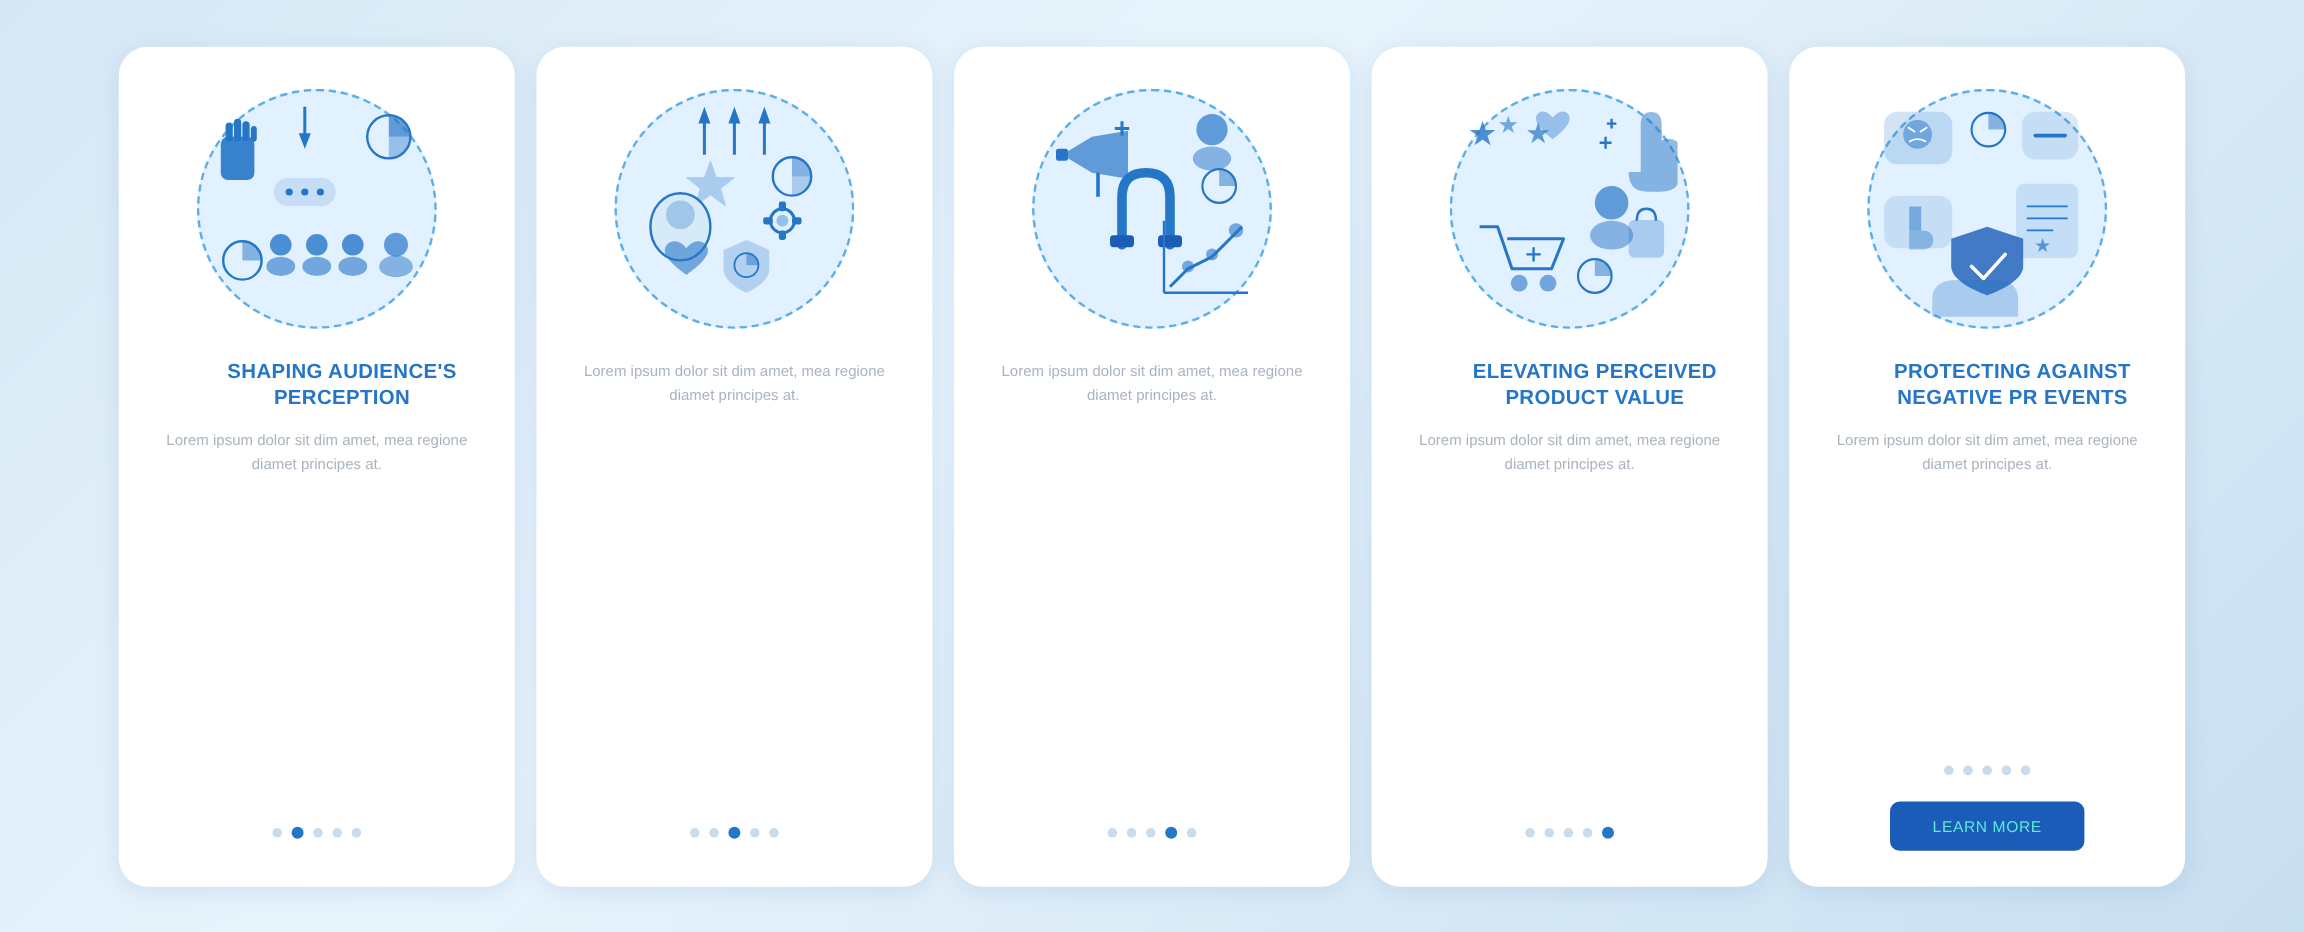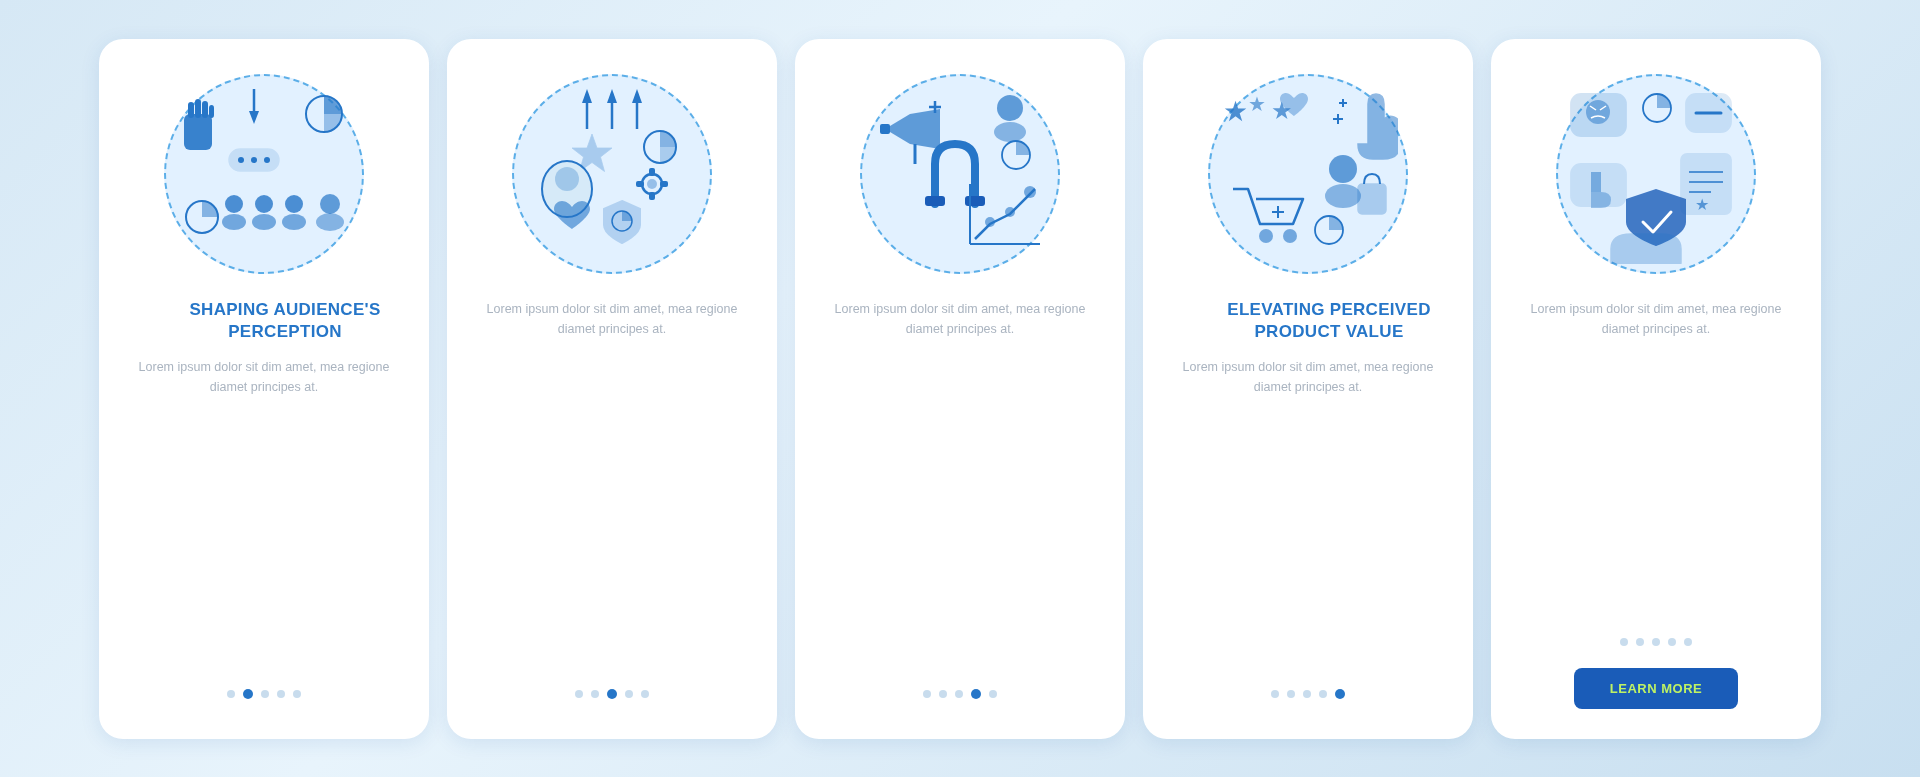--- a/index.html
+++ b/index.html
@@ -88,26 +88,26 @@
       border-radius: 50%;
       background: #c8dced;
     }
     .dot.active {
       background: #2676c8;
       width: 10px;
       height: 10px;
     }
     .learn-more-btn {
       background: #1a5cb8;
-      color: #bef264;
+      color: #5eead4;
       border: none;
       border-radius: 8px;
       padding: 13px 36px;
       font-size: 13px;
-      font-weight: 700;
+      font-weight: 400;
       cursor: pointer;
       margin-top: 12px;
       text-transform: uppercase;
       letter-spacing: 0.5px;
     }
     
     .svg-wrap {
       position: relative;
       z-index: 2;
       width: 200px;
@@ -409,20 +409,21 @@
             <path d="M35,5 L65,15 L65,38 C65,52 35,62 35,62 C35,62 5,52 5,38 L5,15 Z" fill="#1a5cb8" opacity="0.8"></path>
             <polyline points="22,38 32,48 50,28" fill="none" stroke="white" stroke-width="3" stroke-linecap="round" stroke-linejoin="round"></polyline>
           </g>
 
           <g transform="translate(40,140)">
             <path d="M5,25 Q5,10 25,10 L55,10 Q75,10 75,25 L75,38 Q75,45 65,45 L15,45 Q5,45 5,38 Z" fill="#2676c8" opacity="0.3" stroke="#2676c8" stroke-width="1.5"></path>
           </g>
         </svg>
       </div>
     </div>
+    <div class="card-title">PROTECTING AGAINST NEGATIVE PR EVENTS</div>
     <div class="card-body">Lorem ipsum dolor sit dim amet, mea regione diamet principes at.</div>
     <div class="dots">
       <div class="dot"></div>
       <div class="dot"></div>
       <div class="dot"></div>
       <div class="dot"></div>
       <div class="dot"></div>
     </div>
     <button class="learn-more-btn">LEARN MORE</button>
   </div>

